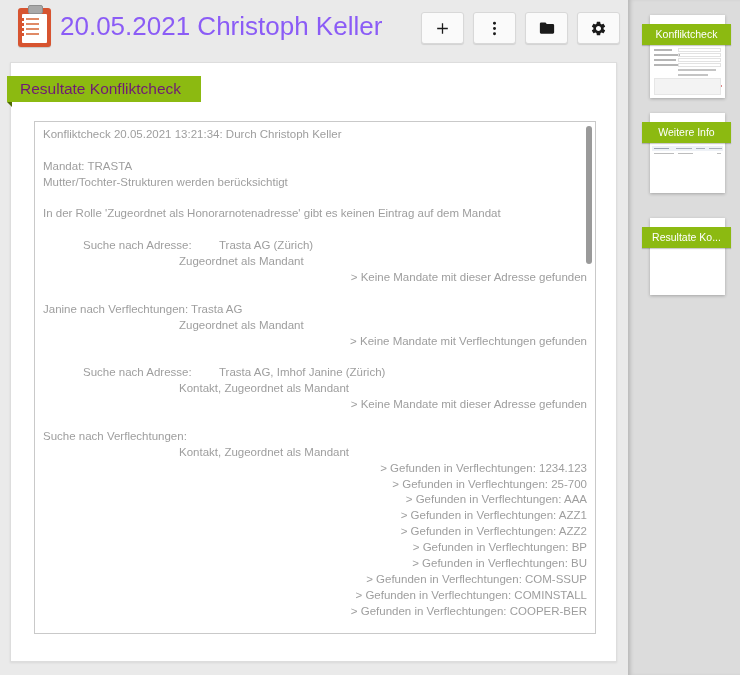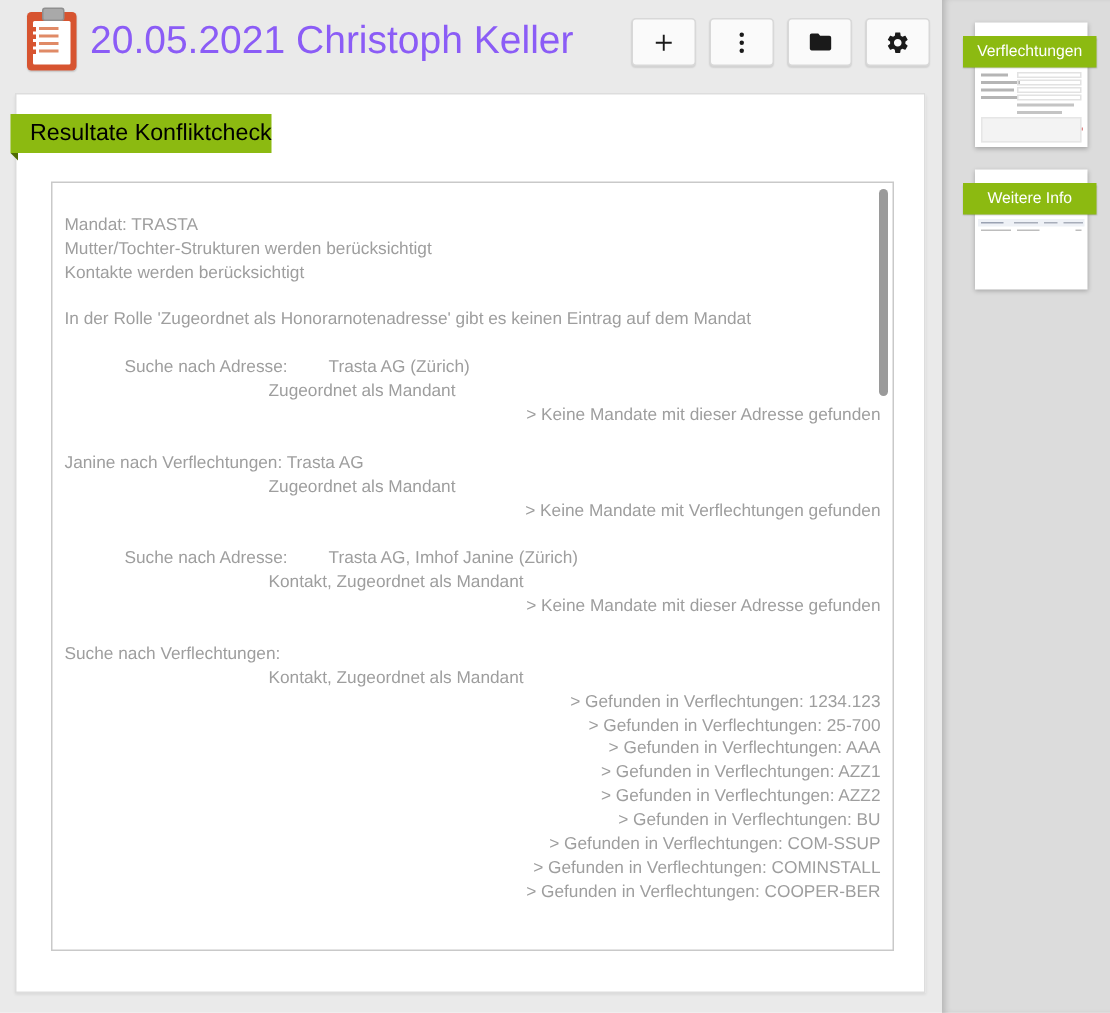--- a/index.html
+++ b/index.html
@@ -19,21 +19,21 @@
   .doc-icon .row{position:absolute;left:3px;height:2px;}
   .doc-icon .row .b{position:absolute;left:0;top:0;width:3px;height:3px;background:#d75430;}
   .doc-icon .row .l{position:absolute;left:5px;top:0;width:13px;height:2px;background:#e08a66;}
   .page-title{position:absolute;left:60px;top:11px;font-size:26px;color:#8b5cf6;letter-spacing:0;white-space:nowrap;}
 
   .hbtn{position:absolute;top:12px;width:43px;height:32px;background:#fafafa;border:1px solid #d8d8d8;border-radius:3px;box-shadow:0 1px 1px rgba(0,0,0,.10);box-sizing:border-box;display:flex;align-items:center;justify-content:center;cursor:pointer;}
   .hbtn svg{display:block;}
 
   
   .panel{position:absolute;left:10px;top:62px;width:607px;height:600px;background:#ffffff;border:1px solid #ddd;box-sizing:border-box;box-shadow:0 1px 2px rgba(0,0,0,.08);}
-  .banner{position:absolute;left:-4px;top:13px;height:26px;line-height:26px;padding:0 0 0 13px;background:#8cba11;color:#000000;font-size:15.5px;white-space:nowrap;}
+  .banner{position:absolute;left:-4px;top:13px;height:26px;line-height:26px;padding:0 20px 0 13px;background:#8cba11;color:#701a75;font-size:15.5px;white-space:nowrap;}
   .banner .fold{position:absolute;left:0;bottom:-5px;width:0;height:0;border-top:5px solid #4e6b03;border-left:5px solid transparent;}
 
   .report{position:absolute;left:23px;top:58px;width:562px;height:513px;box-sizing:border-box;border:1px solid #c9c9c9;background:#fff;padding:5px 8px;overflow:hidden;}
   .tline{white-space:pre;height:15.9px;line-height:15.9px;font-size:11.5px;color:#9e9e9e;}
   .tline .lc1{display:inline-block;width:136px;margin-left:40px;}
   .colx1{padding-left:9px;text-align:right;}
   .colx2{padding-left:136px;}
   .vscroll{position:absolute;top:4px;right:3px;width:6px;height:138px;background:#9a9a9a;border-radius:3px;}
 
   
@@ -125,24 +125,24 @@
     </div>
   </div>
 
   <div class="panel">
     <div class="banner">
       <span>Resultate Konfliktcheck</span>
       <span class="fold"></span>
     </div>
     <div class="report">
       <div>
+          <div class="tline">Konfliktcheck 20.05.2021 13:21:34: Durch Christoph Keller</div>
           <div class="tline">&nbsp;</div>
           <div class="tline">Mandat: TRASTA</div>
           <div class="tline">Mutter/Tochter-Strukturen werden berücksichtigt</div>
-          <div class="tline">Kontakte werden berücksichtigt</div>
           <div class="tline">&nbsp;</div>
           <div class="tline">In der Rolle 'Zugeordnet als Honorarnotenadresse' gibt es keinen Eintrag auf dem Mandat</div>
           <div class="tline">&nbsp;</div>
           <div class="tline"><span class="lc1">Suche nach Adresse:</span><span>Trasta AG (Zürich)</span></div>
           <div class="tline colx2">Zugeordnet als Mandant</div>
           <div class="tline colx1">&gt; Keine Mandate mit dieser Adresse gefunden</div>
           <div class="tline">&nbsp;</div>
           <div class="tline">Janine nach Verflechtungen: Trasta AG</div>
           <div class="tline colx2">Zugeordnet als Mandant</div>
           <div class="tline colx1">&gt; Keine Mandate mit Verflechtungen gefunden</div>
@@ -151,34 +151,35 @@
           <div class="tline colx2">Kontakt, Zugeordnet als Mandant</div>
           <div class="tline colx1">&gt; Keine Mandate mit dieser Adresse gefunden</div>
           <div class="tline">&nbsp;</div>
           <div class="tline">Suche nach Verflechtungen:</div>
           <div class="tline colx2">Kontakt, Zugeordnet als Mandant</div>
           <div class="tline colx1">&gt; Gefunden in Verflechtungen: 1234.123</div>
           <div class="tline colx1">&gt; Gefunden in Verflechtungen: 25-700</div>
           <div class="tline colx1">&gt; Gefunden in Verflechtungen: AAA</div>
           <div class="tline colx1">&gt; Gefunden in Verflechtungen: AZZ1</div>
           <div class="tline colx1">&gt; Gefunden in Verflechtungen: AZZ2</div>
+          <div class="tline colx1">&gt; Gefunden in Verflechtungen: BP</div>
           <div class="tline colx1">&gt; Gefunden in Verflechtungen: BU</div>
           <div class="tline colx1">&gt; Gefunden in Verflechtungen: COM-SSUP</div>
           <div class="tline colx1">&gt; Gefunden in Verflechtungen: COMINSTALL</div>
           <div class="tline colx1">&gt; Gefunden in Verflechtungen: COOPER-BER</div>
         </div>
       <div class="vscroll"></div>
     </div>
   </div>
 
   <div class="sidebar">
 
     <div class="thumb" style="top:15px;height:83px;">
       <div class="thumb-banner">
-        <span>Verflechtungen</span>
+        <span>Konfliktcheck</span>
         
       </div>
       <div class="t-form">
         <div class="frow">
             <span class="lab"></span>
             <span class="fld"></span>
           </div>
         <div class="frow">
             <span class="lab" style="width:26px;"></span>
             <span class="fld"></span>
@@ -223,15 +224,21 @@
             <span class="d"></span>
           </div>
         <div class="trow2">
             <span class="a"></span>
             <span class="b"></span>
             <span class="c"></span>
           </div>
       </div>
     </div>
 
+    <div class="thumb" style="top:218px;height:77px;">
+      <div class="thumb-banner">
+        <span>Resultate Ko...</span>
+        
+      </div>
+    </div>
 
   </div>
 </div>
 
 </body></html>

